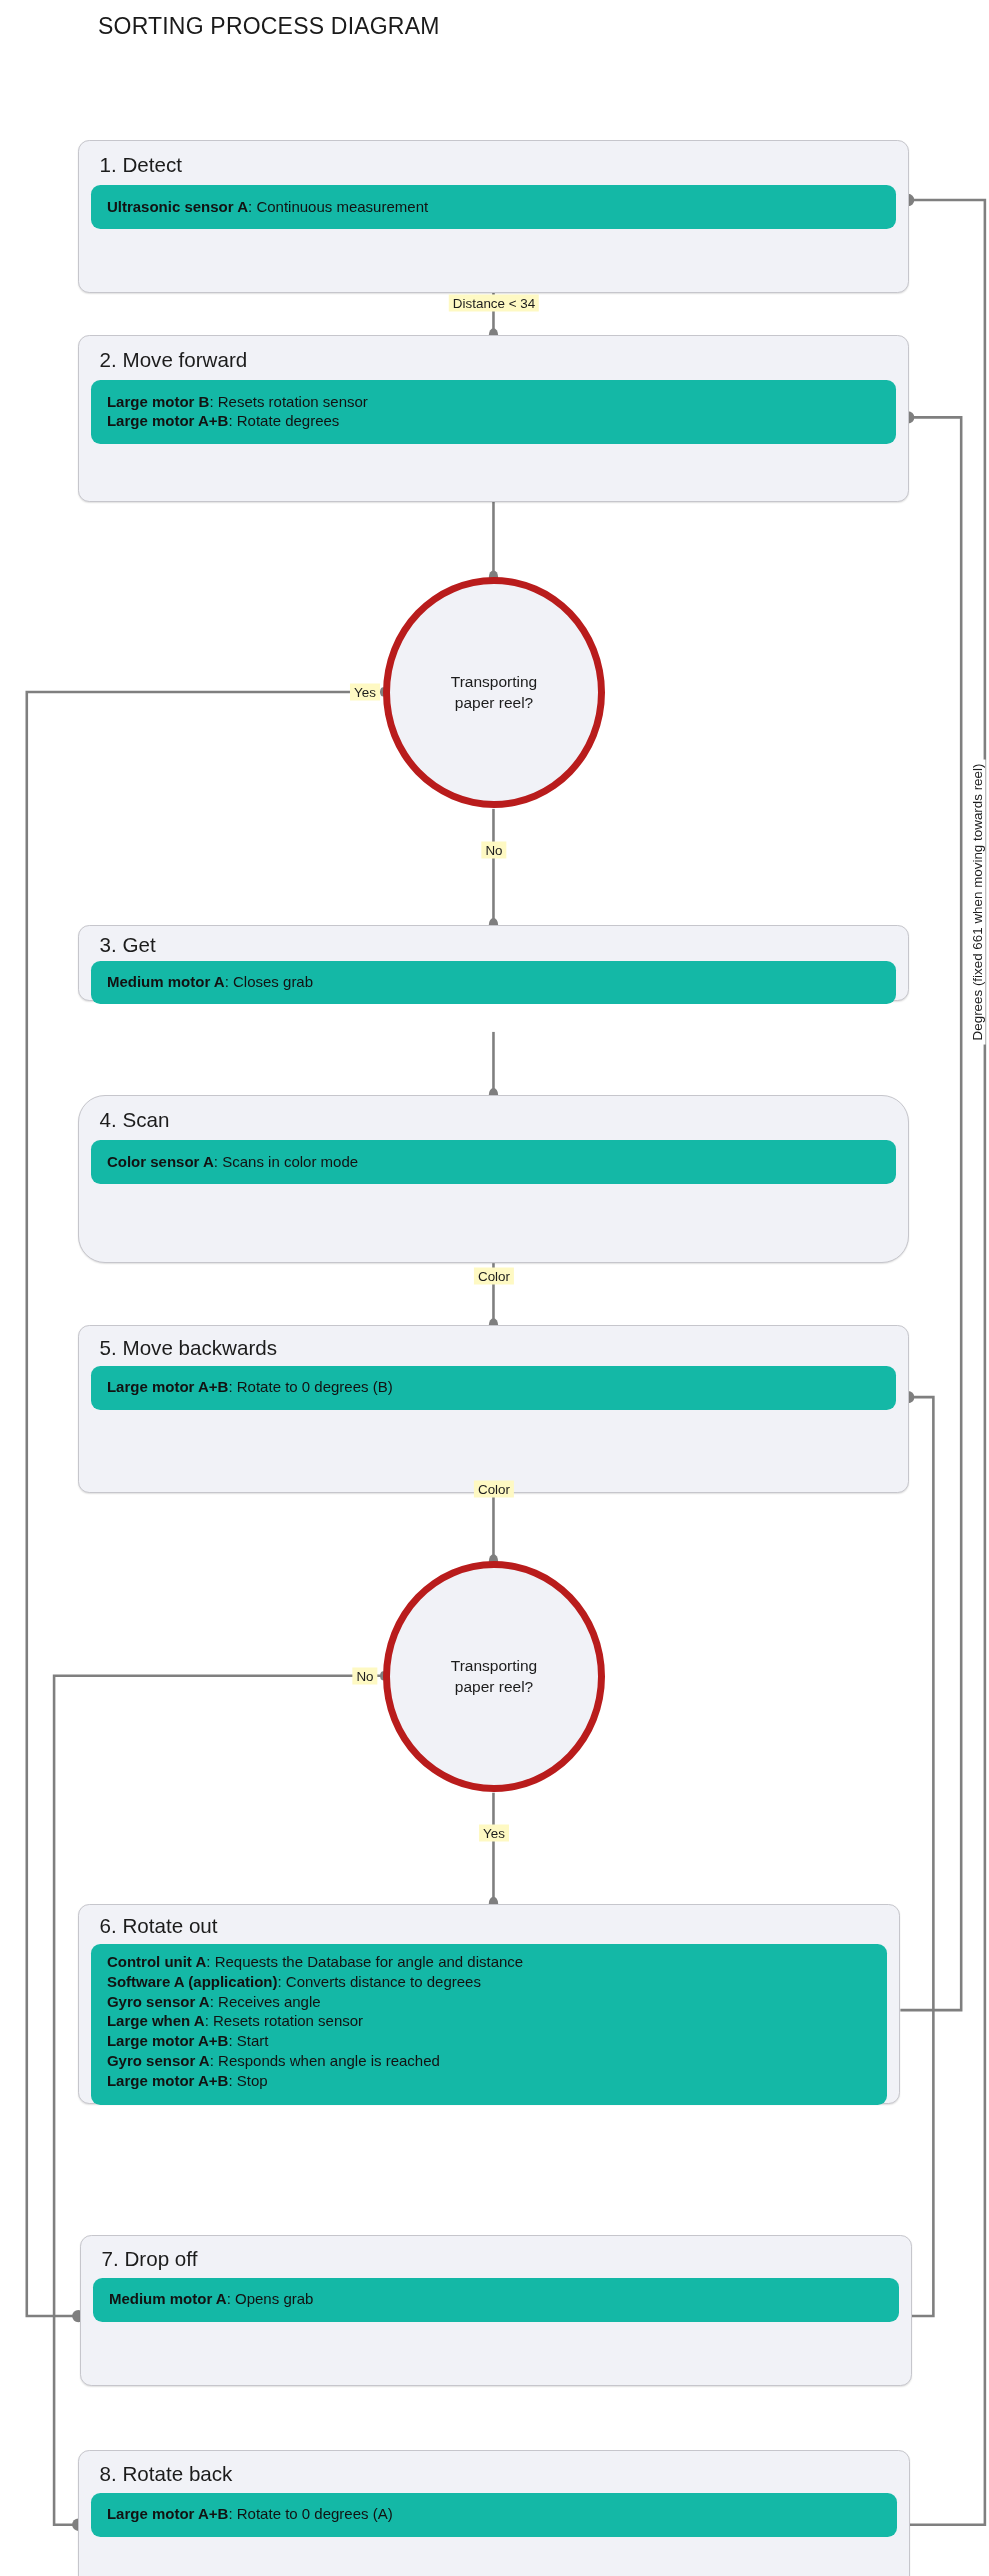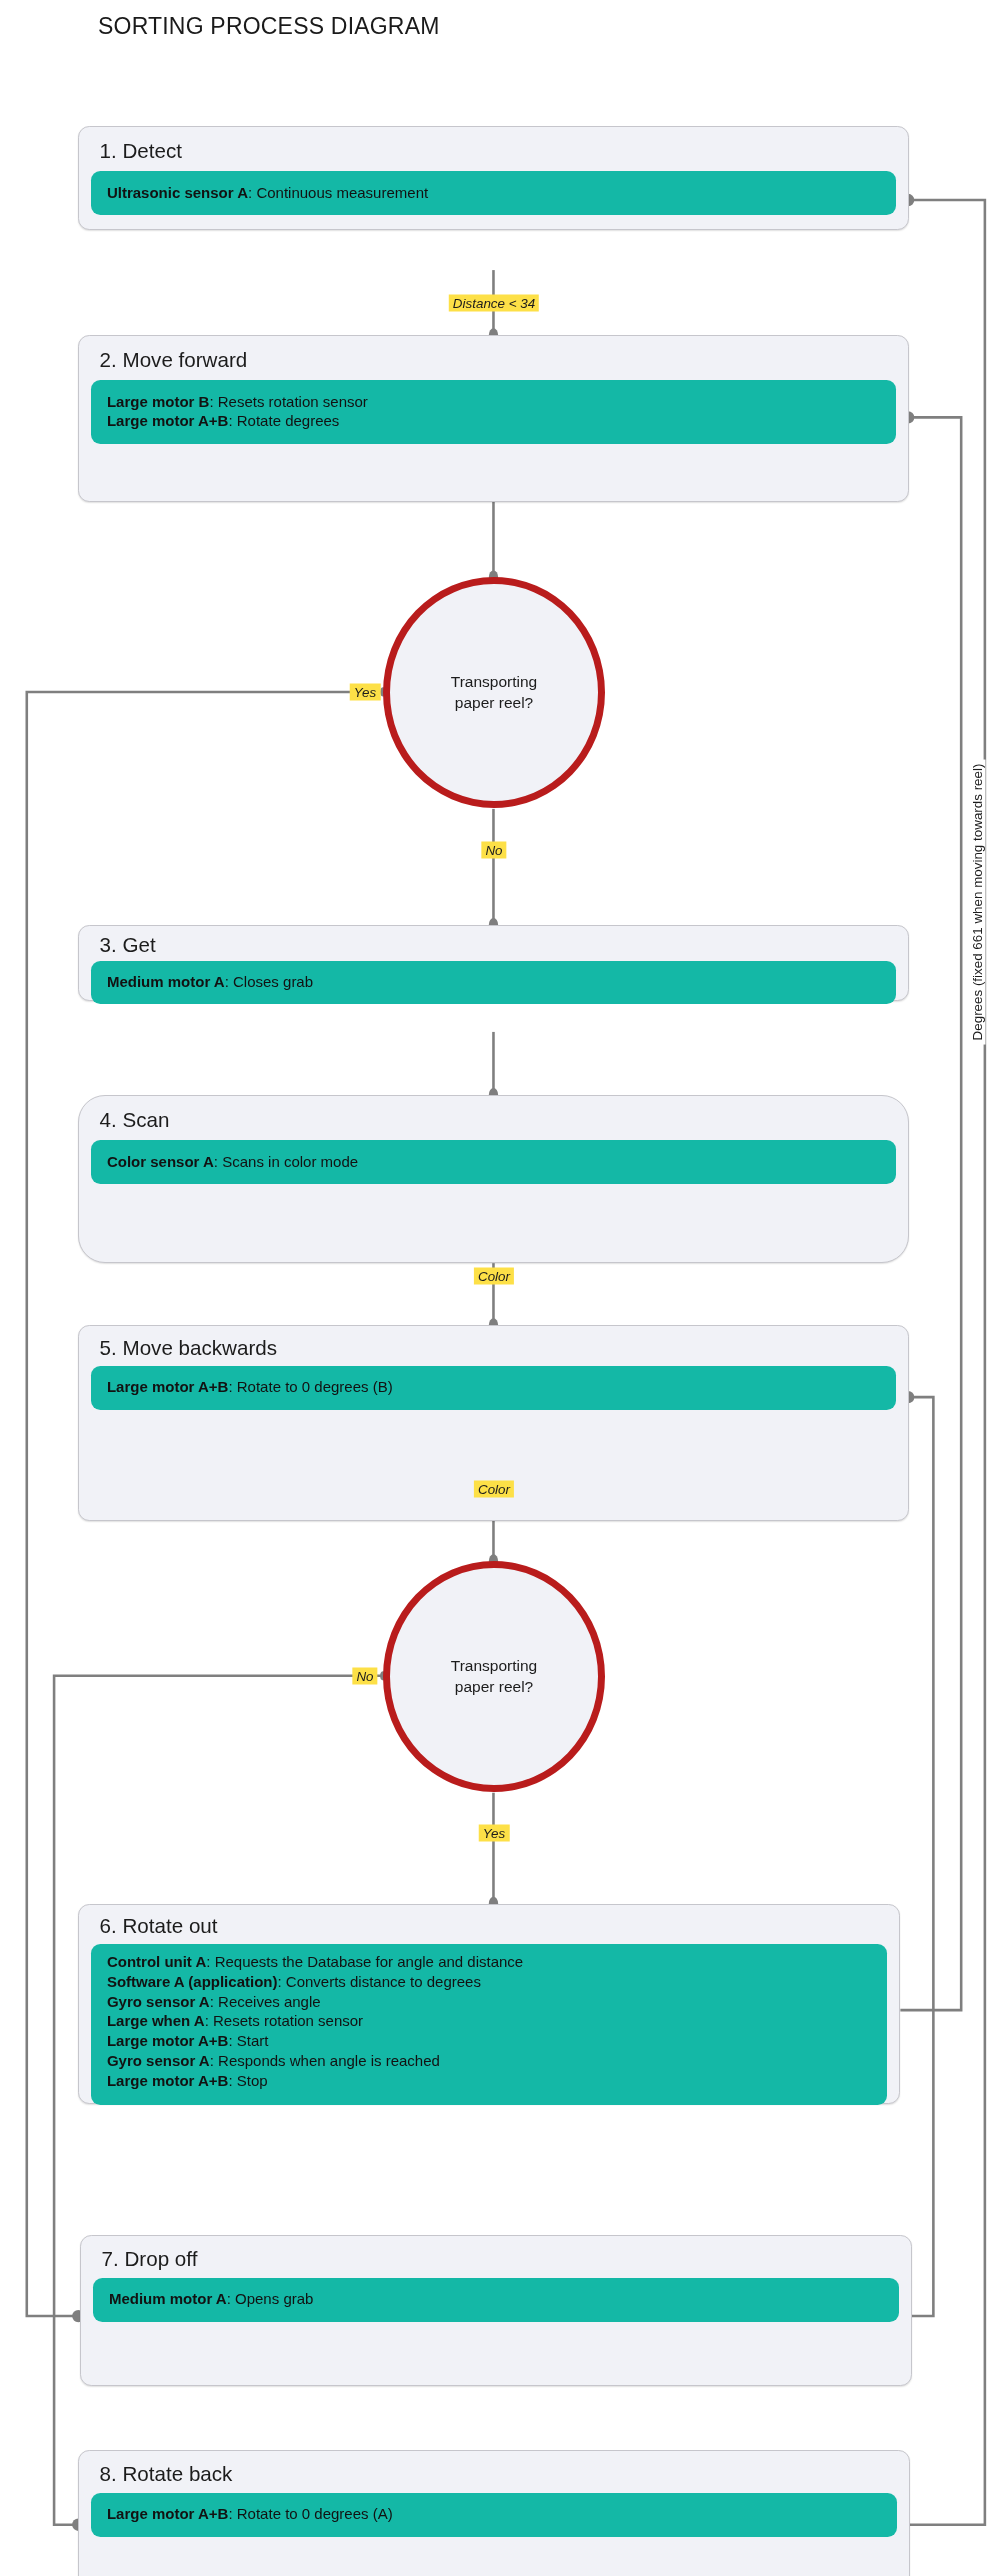--- a/index.html
+++ b/index.html
@@ -72,25 +72,24 @@
     text-align: center;
     font-size: 15.5px;
     color: #1c1c1c;
     line-height: 1.35;
   }
   
   .edge-label {
     position: absolute;
     font-size: 13.4px;
     color: #1c1c1c;
-    background: #fde047;
+    background: #fef9c3;
     padding: 1px 4.1px;
     white-space: nowrap;
     transform: translate(-50%, -50%);
-    font-style: italic;
   }
   .edge-label-v {
     position: absolute;
     font-size: 13.4px;
     color: #1c1c1c;
     background: #ffffff;
     padding: 1px 4.1px;
     white-space: nowrap;
     transform-origin: 50% 50%;
   }
@@ -141,21 +140,21 @@
       <circle cx="1763" cy="2712" r="12"></circle>
       <circle cx="152" cy="4496" r="12"></circle>
       <circle cx="152" cy="4901" r="12"></circle>
       <ellipse cx="744" cy="1343" rx="6" ry="9"></ellipse>
       <ellipse cx="744" cy="3253" rx="6" ry="9"></ellipse>
     </g>
   </svg>
 
   <div class="diagram-title">SORTING PROCESS DIAGRAM</div>
 
-  <div class="step" style="left:78px; top:126px; width:831px; height:104px;">
+  <div class="step" style="left:78px; top:140px; width:831px; height:153px;">
     <div class="step-title">1. Detect</div>
     <div class="step-body">
       <div class="action-line">
         <b>Ultrasonic sensor A</b><span>: </span><span>Continuous measurement</span>
       </div>
     </div>
   </div>
 
   <div class="step" style="left:78px; top:335px; width:831px; height:167px;">
     <div class="step-title">2. Move forward</div>
@@ -187,21 +186,21 @@
 
   <div class="step" style="left:78px; top:1095px; width:831px; height:168px;border-radius:27px;">
     <div class="step-title">4. Scan</div>
     <div class="step-body">
       <div class="action-line">
         <b>Color sensor A</b><span>: </span><span>Scans in color mode</span>
       </div>
     </div>
   </div>
 
-  <div class="step" style="left:78px; top:1325px; width:831px; height:196px;">
+  <div class="step" style="left:78px; top:1325px; width:831px; height:168px;">
     <div class="step-title" style="padding-top:11.3px; padding-bottom:7.2px;">5. Move backwards</div>
     <div class="step-body">
       <div class="action-line">
         <b>Large motor A+B</b><span>: </span><span>Rotate to 0 degrees (B)</span>
       </div>
     </div>
   </div>
 
   <div class="decision" style="left:383px; top:1561px; width:222px; height:231px;">
     <div>

